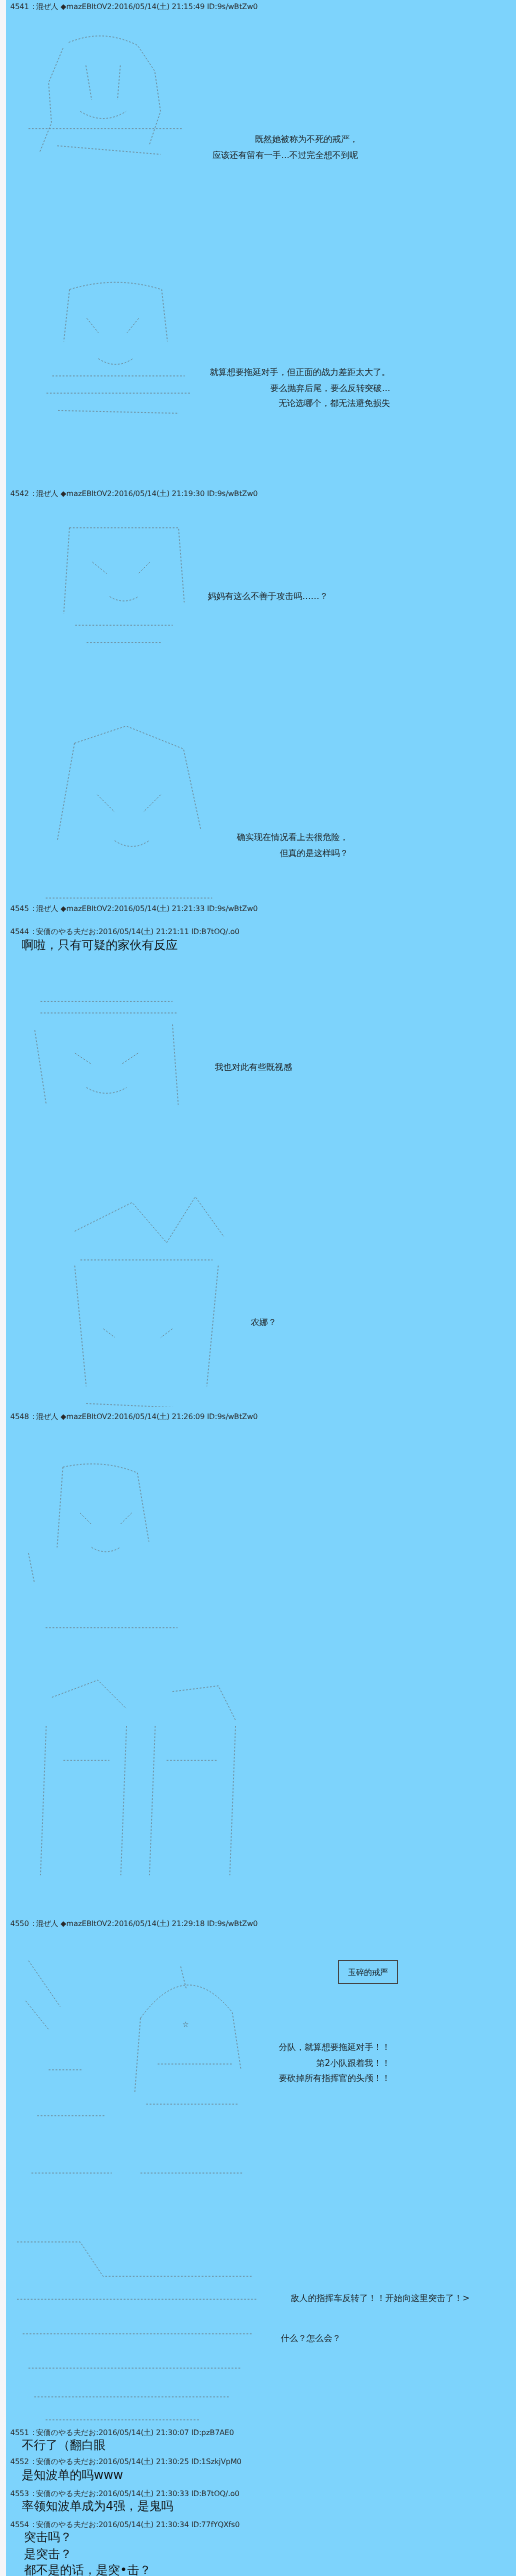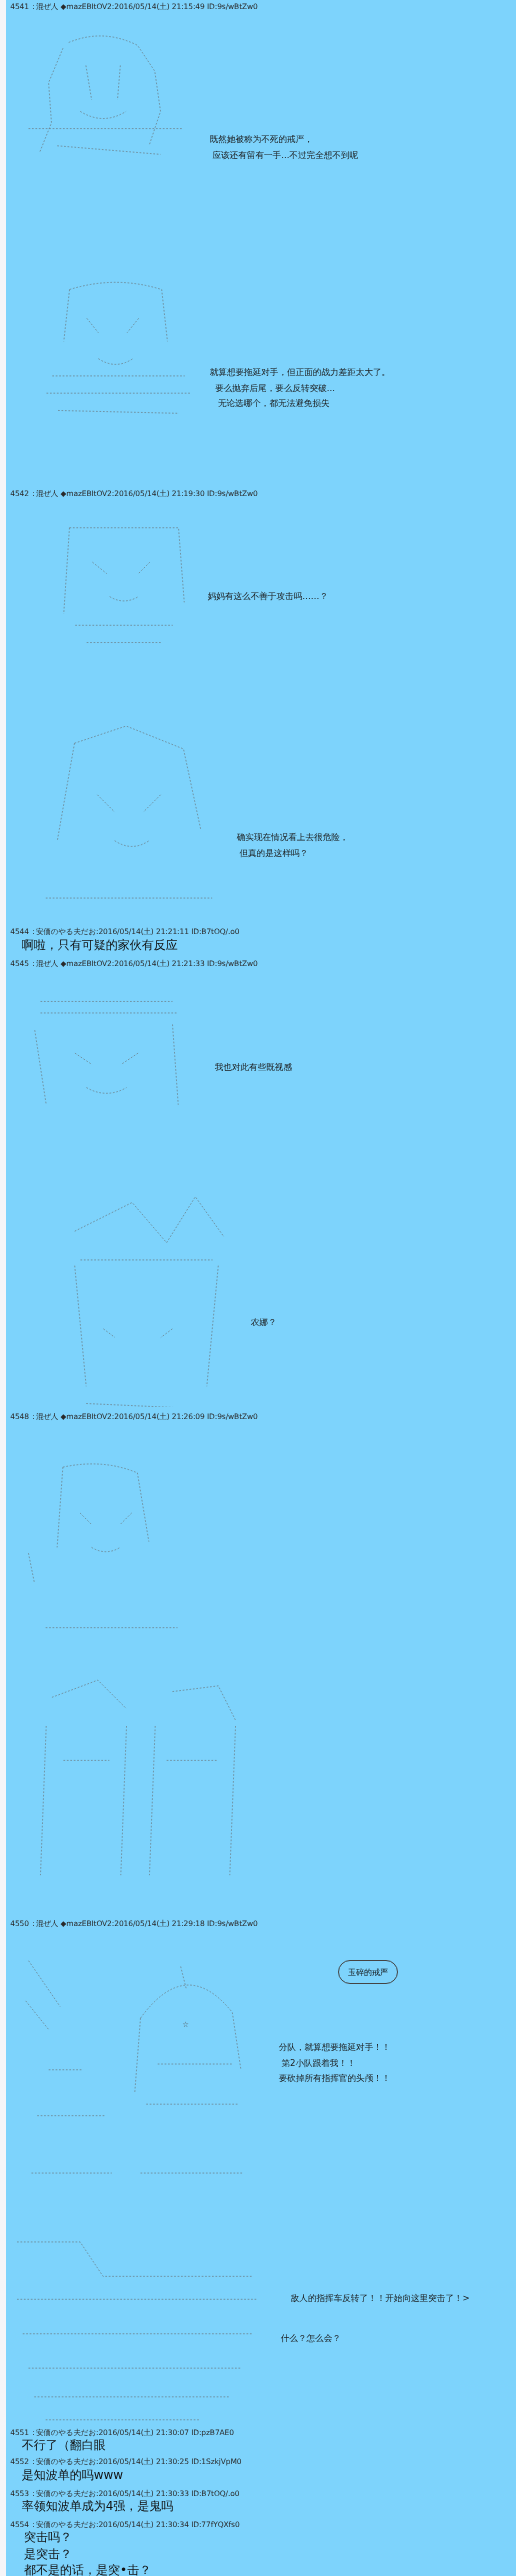--- a/index.html
+++ b/index.html
@@ -11,34 +11,34 @@
     position: relative;
   }
   .page { position: absolute; left: 5.7px; top: 0; width: 511px; height: 2576px; background: #7dd3fc; }
   .post-header {
     position: absolute; left: 4.6px;
     font-size: 7.5px; color: #2a2a2a; white-space: nowrap;
     font-family: "DejaVu Sans", sans-serif; letter-spacing: -0.1px;
   }
   .post-header .sep { margin: 0 1.1px; }
   .narration {
-    position: absolute; font-size: 8.6px; color: #1a1a1a; line-height: 15.5px; white-space: pre;
+    position: absolute; font-size: 8.6px; color: #1a1a1a; line-height: 15.5px; white-space: pre; text-align: right;
   }
   .reply-body {
     position: absolute; left: 16px; font-size: 12px; color: #111; white-space: pre; line-height: 16px;
   }
   .aa {
     position: absolute;
     font-family: "DejaVu Sans Mono", monospace;
     font-size: 5.2px; line-height: 7.5px; color: #555;
     white-space: pre; overflow: hidden;
   }
   .aa-art { stroke: #666; stroke-width: 1; fill: none; }
   .bubble {
-    position: absolute; border: 0.6px solid #444; border-radius: 12px;
+    position: absolute; border: 0.6px solid #444; border-radius: 0;
     padding: 5.7px 9.2px; font-size: 8px; color: #111;
   }
 </style>
 </head>
 <body>
 
 <div class="page">
 
   <div class="post-header" style="top:2.3px">
     <span>4541</span><span class="sep"> :</span><span>混ぜ人</span> <span>◆mazEBItOV2</span><span>:</span><span>2016/05/14(土) 21:15:49</span> <span>ID:9s/wBtZw0</span>
@@ -72,21 +72,21 @@
         <path d="M60 30 L150 0 L250 40 L280 180 M60 30 L30 200 M100 120 L130 150 M210 120 L180 150 M130 200 Q160 220 190 200 M10 300 L300 300 M30 330 L280 330" stroke-dasharray="3 3"></path>
       </svg>
   </div>
   <div class="narration" style="left:231px; top:830px"><div>确实现在情况看上去很危险，</div><div> 但真的是这样吗？</div></div>
 
   <div class="post-header" style="top:927px">
     <span>4544</span><span class="sep"> :</span><span>安価のやる夫だお</span><span>:</span><span>2016/05/14(土) 21:21:11</span> <span>ID:B7tOQ/.o0</span>
   </div>
   <div class="reply-body" style="top:937px"><div>啊啦，只有可疑的家伙有反应</div></div>
 
-  <div class="post-header" style="top:959px">
+  <div class="post-header" style="top:904px">
     <span>4545</span><span class="sep"> :</span><span>混ぜ人</span> <span>◆mazEBItOV2</span><span>:</span><span>2016/05/14(土) 21:21:33</span> <span>ID:9s/wBtZw0</span>
   </div>
   <div class="aa" style="left:17px; top:982px; width:167px; height:132px">
 <svg width="167" height="132" class="aa-art" viewBox="0 0 290 230">
         <path d="M30 20 L260 20 M30 40 L270 40 M20 70 L40 200 M260 60 L270 200 M90 110 L120 130 M200 110 L170 130 M110 170 Q145 190 180 170" stroke-dasharray="3 3"></path>
       </svg>
   </div>
   <div class="narration" style="left:209px; top:1060px"><div>我也对此有些既视感</div></div>
 
   <div class="aa" style="left:57px; top:1183px; width:167px; height:224px">

